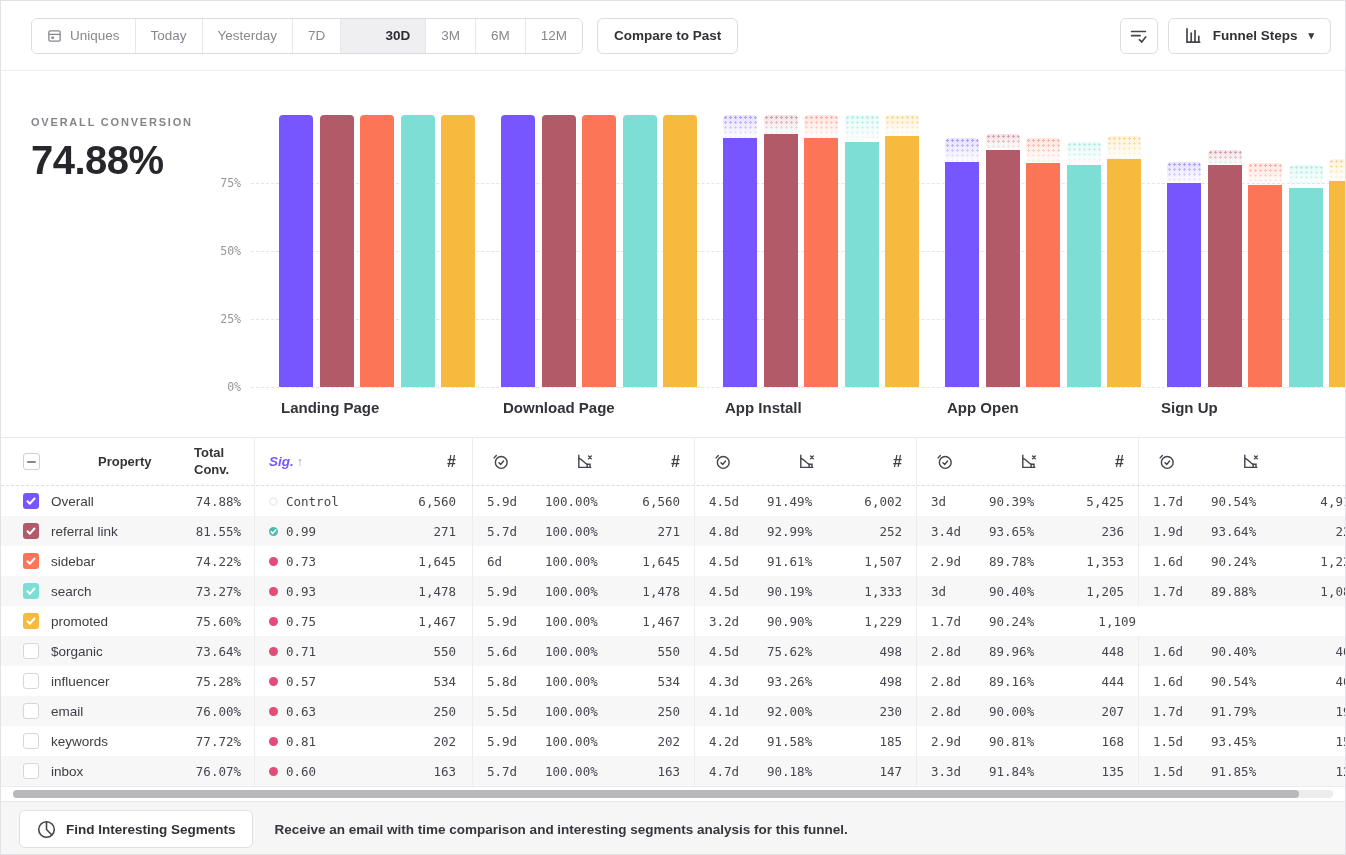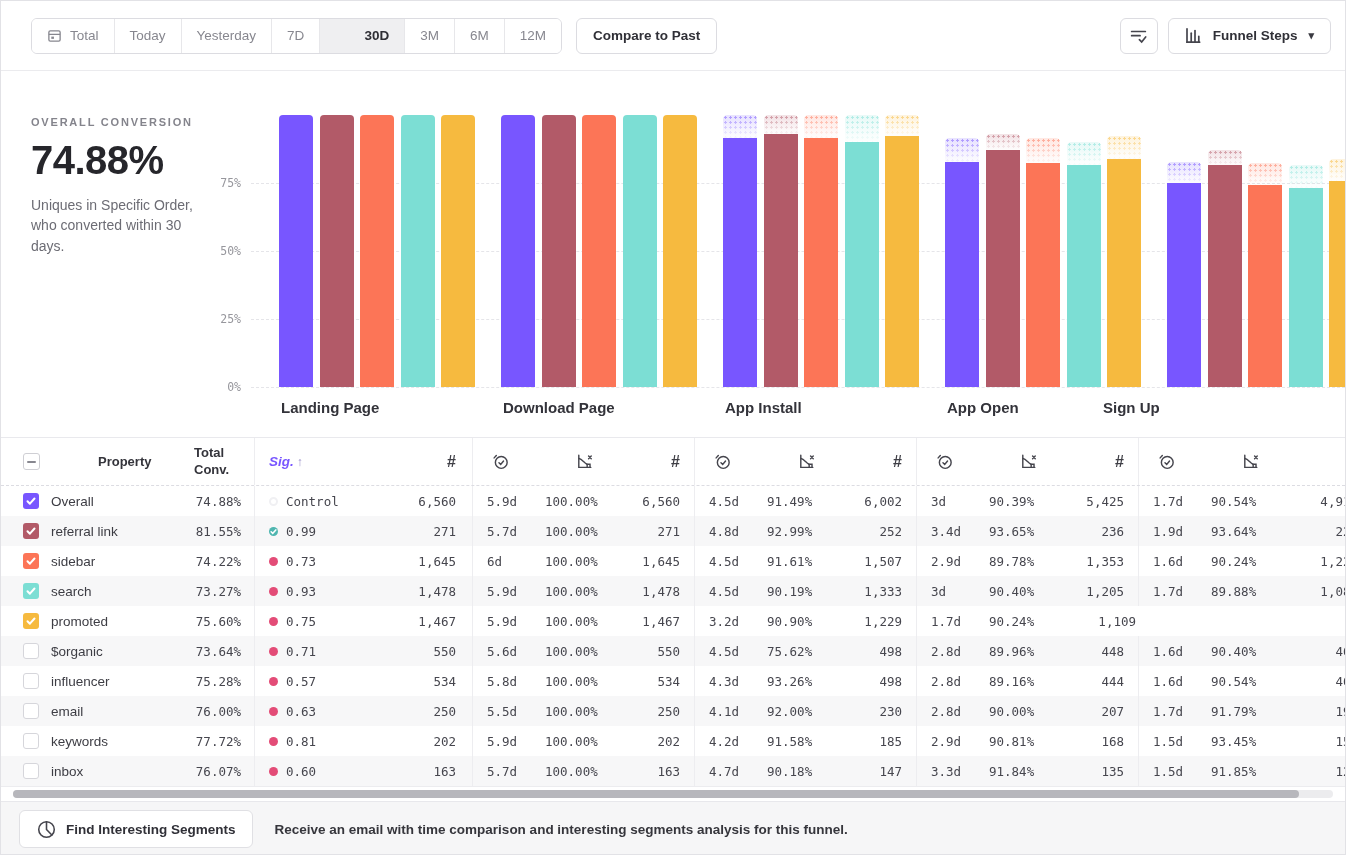--- a/index.html
+++ b/index.html
@@ -81,21 +81,21 @@
     <div class="toolbar-left">
       <div class="seg-group" id="dateRanges">
           <button class="seg">
             <span class="cal hicon">
               <svg width="15" height="15" viewBox="0 0 16 16" fill="none" stroke="currentColor" stroke-width="1.4">
                 <rect x="2" y="3" width="12" height="11" rx="1.5"></rect>
                 <path d="M2 6.8h12"></path>
                 <rect x="4.6" y="9.2" width="2.8" height="2.4" fill="currentColor" stroke="none"></rect>
               </svg>
             </span>
-            <span>Total</span>
+            <span>Uniques</span>
           </button>
           <button class="seg">
             <span>Today</span>
           </button>
           <button class="seg">
             <span>Yesterday</span>
           </button>
           <button class="seg">
             <span>7D</span>
           </button>
@@ -136,21 +136,20 @@
         <span>Funnel Steps</span>
         <span class="caret">▾</span>
       </button>
     </div>
   </header>
 
   <section class="chart-section">
     <div class="summary">
       <div class="summary-label">OVERALL CONVERSION</div>
       <div class="summary-value">74.88%</div>
-      <div class="summary-desc">Uniques in Specific Order, who converted within 30 days.</div>
     </div>
     <div id="plot">
         <div class="gridline" style="top: 112px;"></div>
         <div class="ytick" style="top: 105px;">75%</div>
         <div class="gridline" style="top: 180px;"></div>
         <div class="ytick" style="top: 173px;">50%</div>
         <div class="gridline" style="top: 248px;"></div>
         <div class="ytick" style="top: 241px;">25%</div>
         <div class="gridline" style="top: 316px;"></div>
         <div class="ytick" style="top: 309px;">0%</div>
@@ -191,21 +190,21 @@
         <div class="bar-ghost" style="left: 1166px; top: 91.056px; height: 21.2704px; background-color: rgba(120, 86, 255, 0.16); background-image: radial-gradient(rgba(120, 86, 255, 0.5) 1px, transparent 1.3px); background-size: 5px 5px; mask-image: linear-gradient(black 12%, rgba(0, 0, 0, 0.3) 75%, rgba(0, 0, 0, 0.12));"></div>
         <div class="bar" style="left: 1166px; top: 112.326px; height: 203.674px; background: rgb(120, 86, 255); border-radius: 0px;"></div>
         <div class="bar-ghost" style="left: 1206.5px; top: 79.1424px; height: 15.0416px; background-color: rgba(178, 90, 104, 0.16); background-image: radial-gradient(rgba(178, 90, 104, 0.5) 1px, transparent 1.3px); background-size: 5px 5px; mask-image: linear-gradient(black 12%, rgba(0, 0, 0, 0.3) 75%, rgba(0, 0, 0, 0.12));"></div>
         <div class="bar" style="left: 1206.5px; top: 94.184px; height: 221.816px; background: rgb(178, 90, 104); border-radius: 0px;"></div>
         <div class="bar-ghost" style="left: 1247px; top: 92.28px; height: 21.8416px; background-color: rgba(252, 117, 87, 0.16); background-image: radial-gradient(rgba(252, 117, 87, 0.5) 1px, transparent 1.3px); background-size: 5px 5px; mask-image: linear-gradient(black 12%, rgba(0, 0, 0, 0.3) 75%, rgba(0, 0, 0, 0.12));"></div>
         <div class="bar" style="left: 1247px; top: 114.122px; height: 201.878px; background: rgb(252, 117, 87); border-radius: 0px;"></div>
         <div class="bar-ghost" style="left: 1287.5px; top: 94.2384px; height: 22.4672px; background-color: rgba(124, 222, 212, 0.16); background-image: radial-gradient(rgba(124, 222, 212, 0.5) 1px, transparent 1.3px); background-size: 5px 5px; mask-image: linear-gradient(black 12%, rgba(0, 0, 0, 0.3) 75%, rgba(0, 0, 0, 0.12));"></div>
         <div class="bar" style="left: 1287.5px; top: 116.706px; height: 199.294px; background: rgb(124, 222, 212); border-radius: 0px;"></div>
         <div class="bar-ghost" style="left: 1328px; top: 88.1456px; height: 22.2224px; background-color: rgba(246, 186, 63, 0.16); background-image: radial-gradient(rgba(246, 186, 63, 0.5) 1px, transparent 1.3px); background-size: 5px 5px; mask-image: linear-gradient(black 12%, rgba(0, 0, 0, 0.3) 75%, rgba(0, 0, 0, 0.12));"></div>
         <div class="bar" style="left: 1328px; top: 110.368px; height: 205.632px; background: rgb(246, 186, 63); border-radius: 0px;"></div>
-        <div class="step-label" style="left: 1102px; top: 328px;">Sign Up</div>
+        <div class="step-label" style="left: 1160px; top: 328px;">Sign Up</div>
       </div>
   </section>
 
   <section class="table-section">
     <div class="t-header" id="tableHeader">
         <div class="c-check">
           <div class="cbox hdr">
             <span class="minus"></span>
           </div>
         </div>

